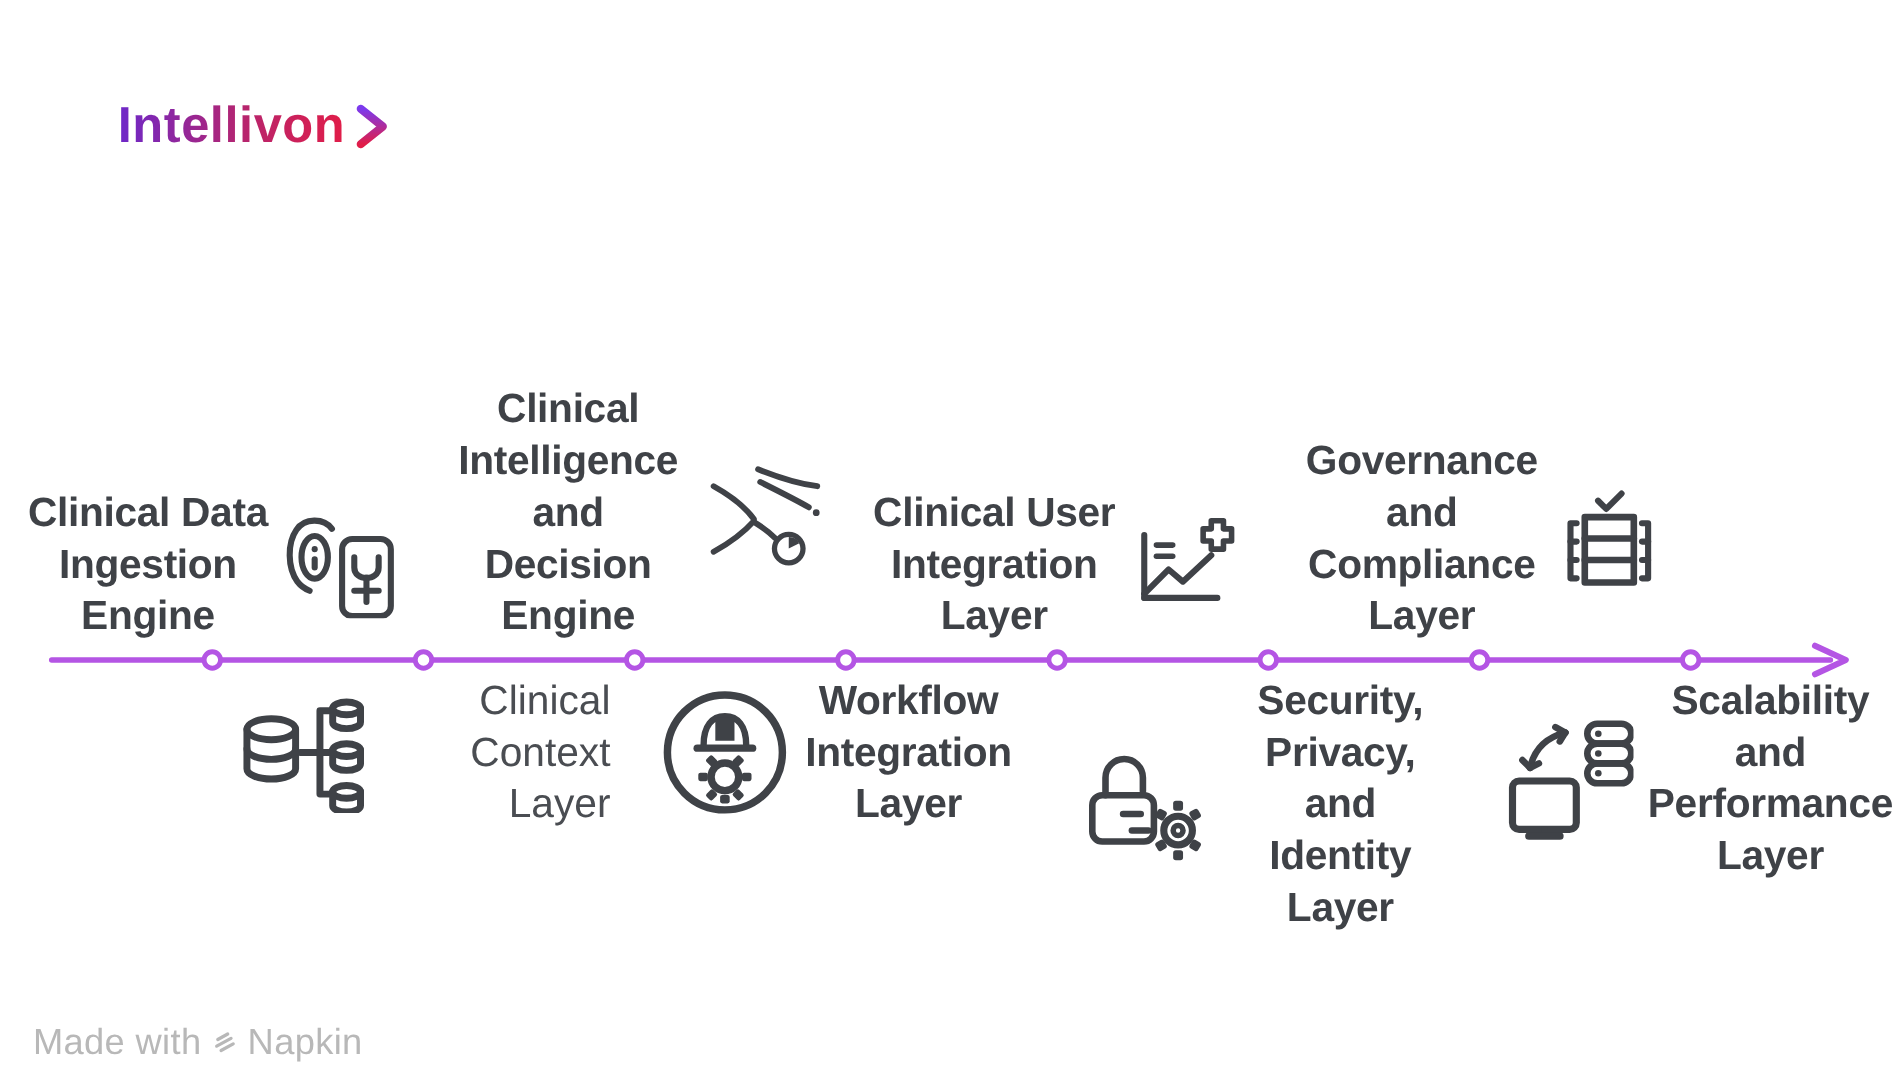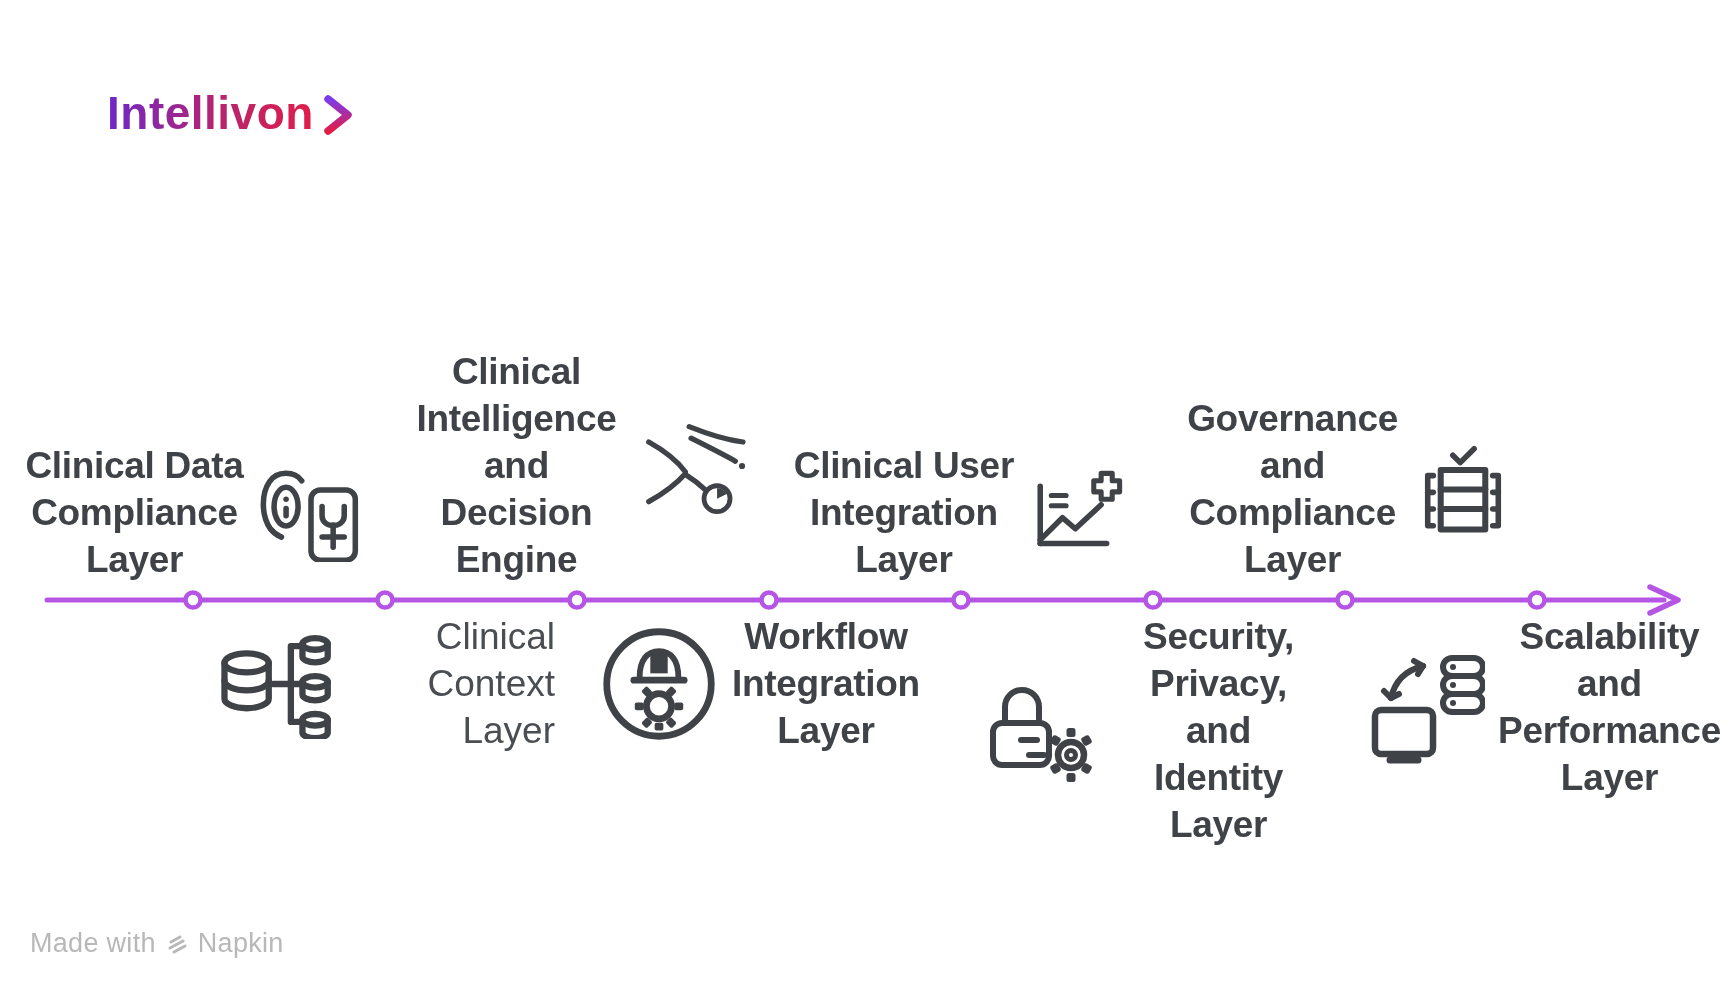--- a/index.html
+++ b/index.html
@@ -30,21 +30,21 @@
   .label-regular{font-weight:400;font-size:37px;line-height:1.27;color:var(--regular-label);
            text-align:right;white-space:pre-line;}
 
   .icon{color:var(--icon);display:flex;align-items:flex-end;justify-content:center;}
   .icon svg{display:block;}
   .ic{fill:none;stroke:currentColor;stroke-width:6;stroke-linecap:round;stroke-linejoin:round;}
   .ic-fill{fill:currentColor;stroke:none;}
 
   
   .footer{position:absolute;left:30px;top:928px;display:flex;align-items:center;gap:9px;
-          color:var(--footer);font-size:27px;letter-spacing:0.3px;}
+          color:var(--footer);font-size:33px;letter-spacing:0.3px;}
 </style>
 </head>
 <body>
 
 <div class="canvas">
 
   <div class="logo">
     <span class="logo-text">Intellivon</span>
     <svg class="logo-chevron" width="32" height="44" viewBox="0 0 32 44">
       <defs>
@@ -65,21 +65,21 @@
     <circle class="tl-node" cx="577" cy="20" r="7.5"></circle>
     <circle class="tl-node" cx="769" cy="20" r="7.5"></circle>
     <circle class="tl-node" cx="961" cy="20" r="7.5"></circle>
     <circle class="tl-node" cx="1153" cy="20" r="7.5"></circle>
     <circle class="tl-node" cx="1345" cy="20" r="7.5"></circle>
     <circle class="tl-node" cx="1537" cy="20" r="7.5"></circle>
   </svg>
 
   <div class="col col-top" style="left:193px">
     <div class="heading">Clinical Data
-Compliance Layer</div>
+Ingestion Engine</div>
     <div class="icon">
       <svg width="104" height="96" viewBox="0 0 112 104">
         <path class="ic" d="M46 16 C38 5 19 5 11 17 C2 30 2 54 12 68 C15 72 19 75 24 77"></path>
         <ellipse class="ic" cx="29" cy="44" rx="13" ry="21"></ellipse>
         <circle class="ic-fill" cx="29" cy="36" r="3"></circle>
         <line class="ic" x1="29" y1="46" x2="29" y2="54"></line>
         <rect class="ic" x="56" y="26" width="48" height="76" rx="10"></rect>
         <path class="ic" d="M68 44 L68 54 C68 68 92 68 92 54 L92 44"></path>
         <line class="ic" x1="80" y1="64" x2="80" y2="88"></line>
         <line class="ic" x1="68" y1="77" x2="92" y2="77"></line>

